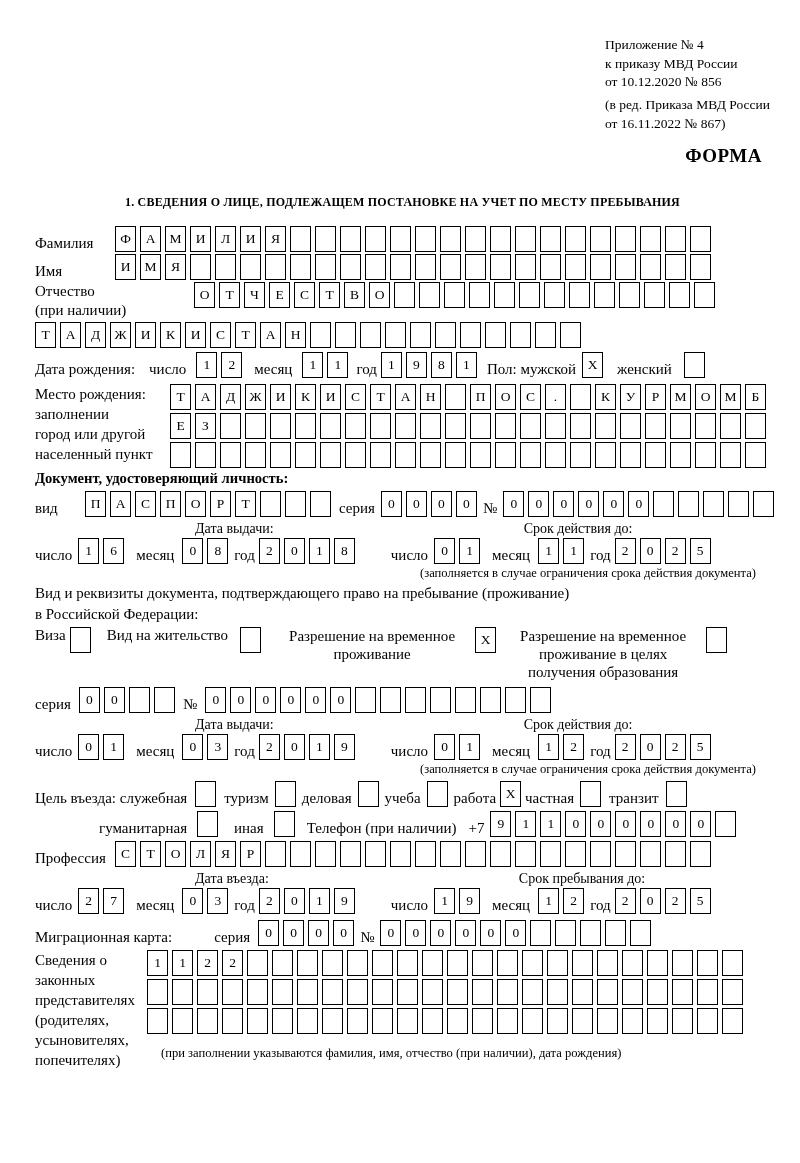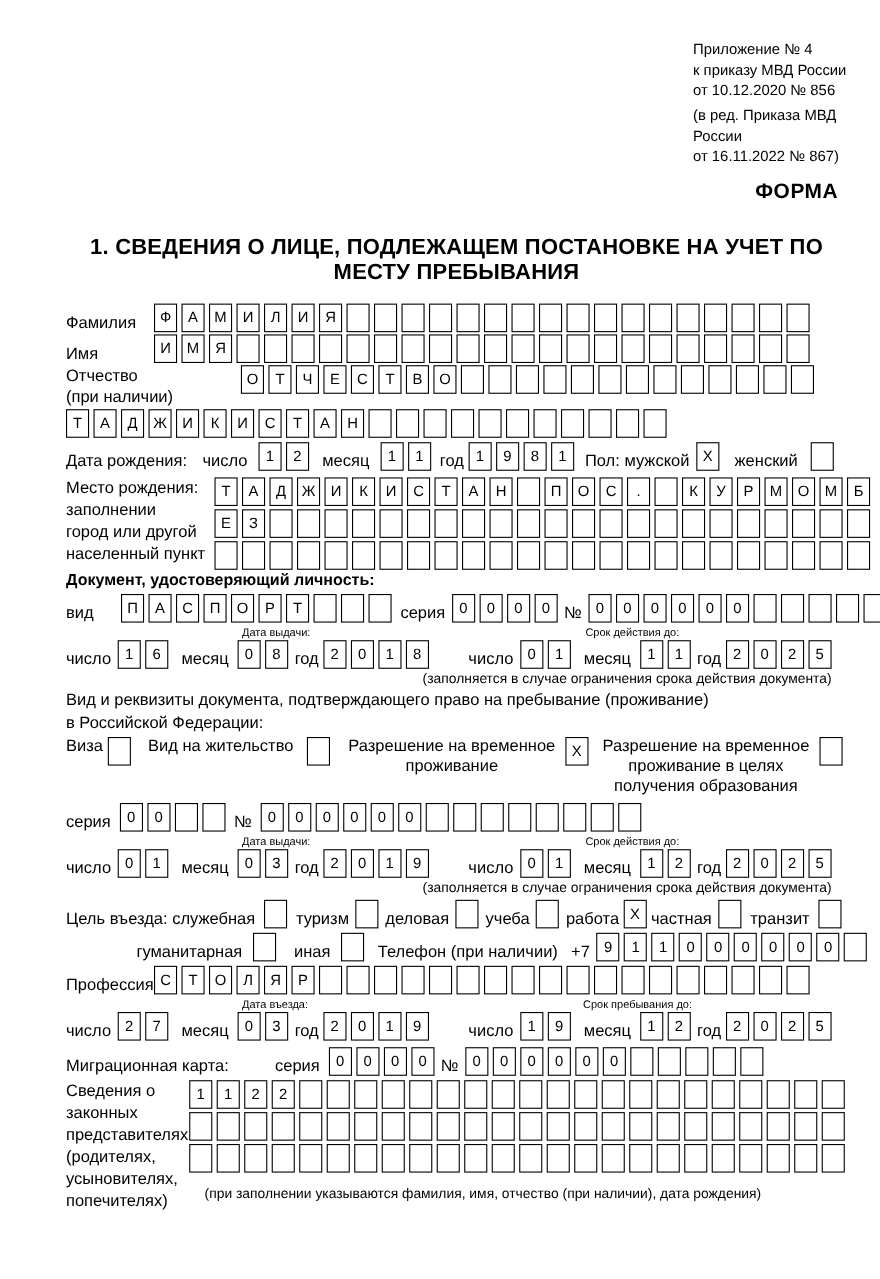--- a/index.html
+++ b/index.html
@@ -1,43 +1,43 @@
 <!DOCTYPE html>
 <html><head>
 <meta charset="utf-8">
 <style>
   *{box-sizing:border-box;margin:0;padding:0}
   html,body{background:#fff}
   .page{width:800px;height:1163px;background:#fff;color:#000;
-    font-family:Liberation Sans, sans-serif;
-    padding:36px 30px 10px 60px;position:relative;overflow:hidden}
+    font-family:Liberation Serif, serif;
+    padding:36px 30px 10px 35px;position:relative;overflow:hidden}
   
   .appendix{margin-left:570px;font-size:13.5px;line-height:1.38}
   .appendix .gap{height:4px}
   .forma{text-align:right;padding-right:8px;font-weight:bold;font-size:19px;margin-top:12px;letter-spacing:.5px}
   .title{text-align:center;font-weight:bold;font-size:15.2px;margin-top:12px;line-height:1.45}
   .uline{display:inline-block;width:58px;border-bottom:2.5px solid #222;margin-left:10px;height:14px}
-  .sec1{text-align:center;font-weight:bold;font-size:20px;margin-top:28px;margin-bottom:16px;letter-spacing:.2px}
+  .sec1{text-align:center;font-weight:bold;font-size:12px;margin-top:28px;margin-bottom:16px;letter-spacing:.2px}
   
   .frow{display:flex;align-items:flex-end;font-size:15px;margin-bottom:2px;white-space:nowrap}
   .frow.top{align-items:flex-start}
   .lbl{flex:0 0 auto}
   .w80{width:80px}.w59{width:50px}.w159{width:159px}.w133{width:133px}.w135{width:135px}.w112{width:112px}
   .lh19{line-height:19px}.lh20{line-height:20px}
   .cells{display:inline-flex;gap:4px;flex:0 0 auto}
   .cell{width:21px;height:26px;border:1.6px solid #000;display:inline-flex;align-items:center;justify-content:center;
     font-size:13.5px;flex:0 0 auto;background:#fff}
   .vstack{display:flex;flex-direction:column;gap:3px}
   .ml4{margin-left:4px}.ml6{margin-left:6px}.ml8{margin-left:8px}.ml10{margin-left:10px}
   .ml12{margin-left:12px}.ml14{margin-left:14px}.ml16{margin-left:16px}
   .ml36{margin-left:36px}.ml42{margin-left:42px}.ml64{margin-left:64px}
   .mb4{margin-bottom:4px}.mb6{margin-bottom:6px}
   
   .doc-head{font-weight:bold;font-size:14.6px;margin:2px 0 4px 0}
-  .date-heads{display:flex;font-size:10px;margin-bottom:1px}
+  .date-heads{display:flex;font-size:14px;margin-bottom:1px}
   .dh1{margin-left:160px}.dh2{margin-left:250px}
   .note-r{text-align:right;font-size:12.6px;padding-right:14px;margin-bottom:4px;margin-top:1px}
   .plain{font-size:15px;margin-bottom:4px}
   .ctr{text-align:center;line-height:18px;white-space:normal;width:190px;flex:0 0 auto}
   .permit-row{margin-bottom:6px;margin-top:2px}
   .legal-note{font-size:12.6px;margin-top:9px;margin-left:14px;white-space:nowrap}
 </style>
 </head>
 <body>
 

